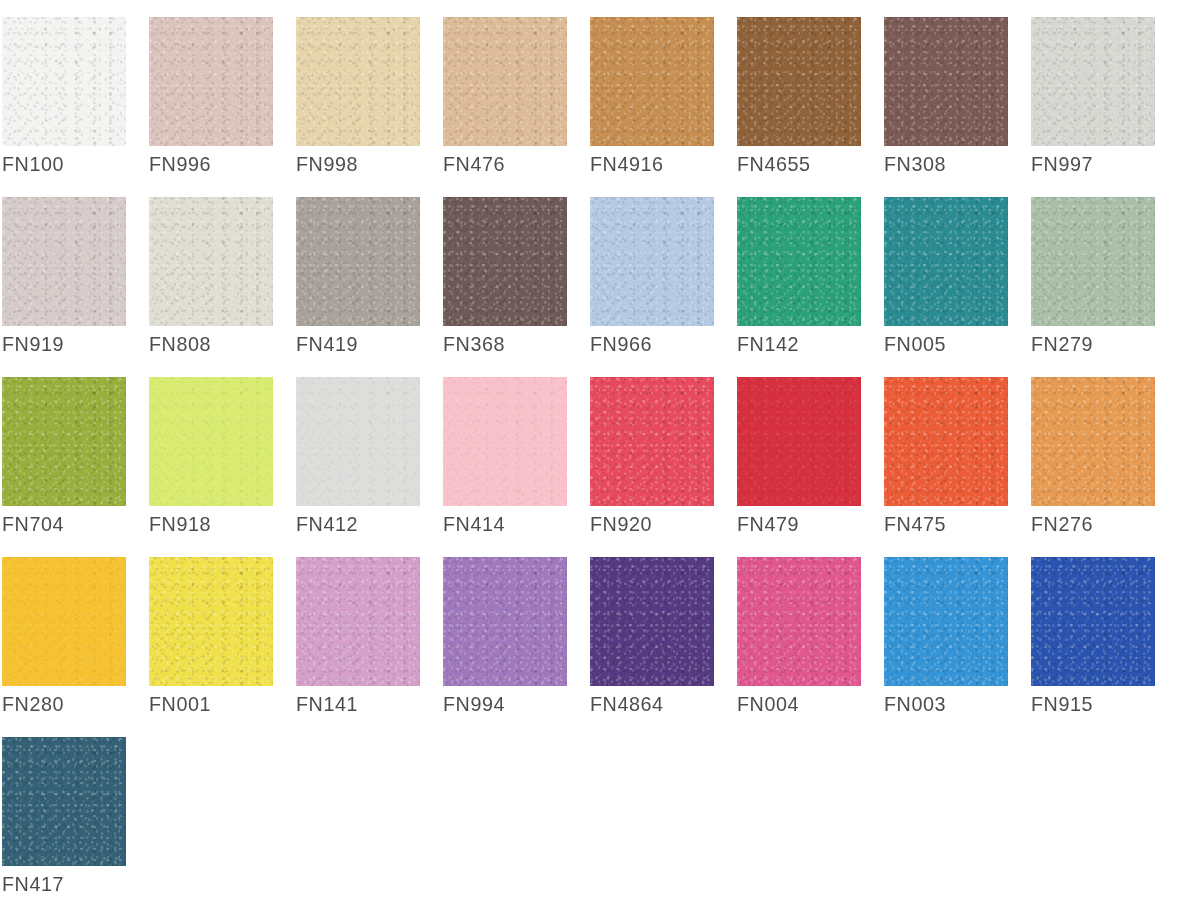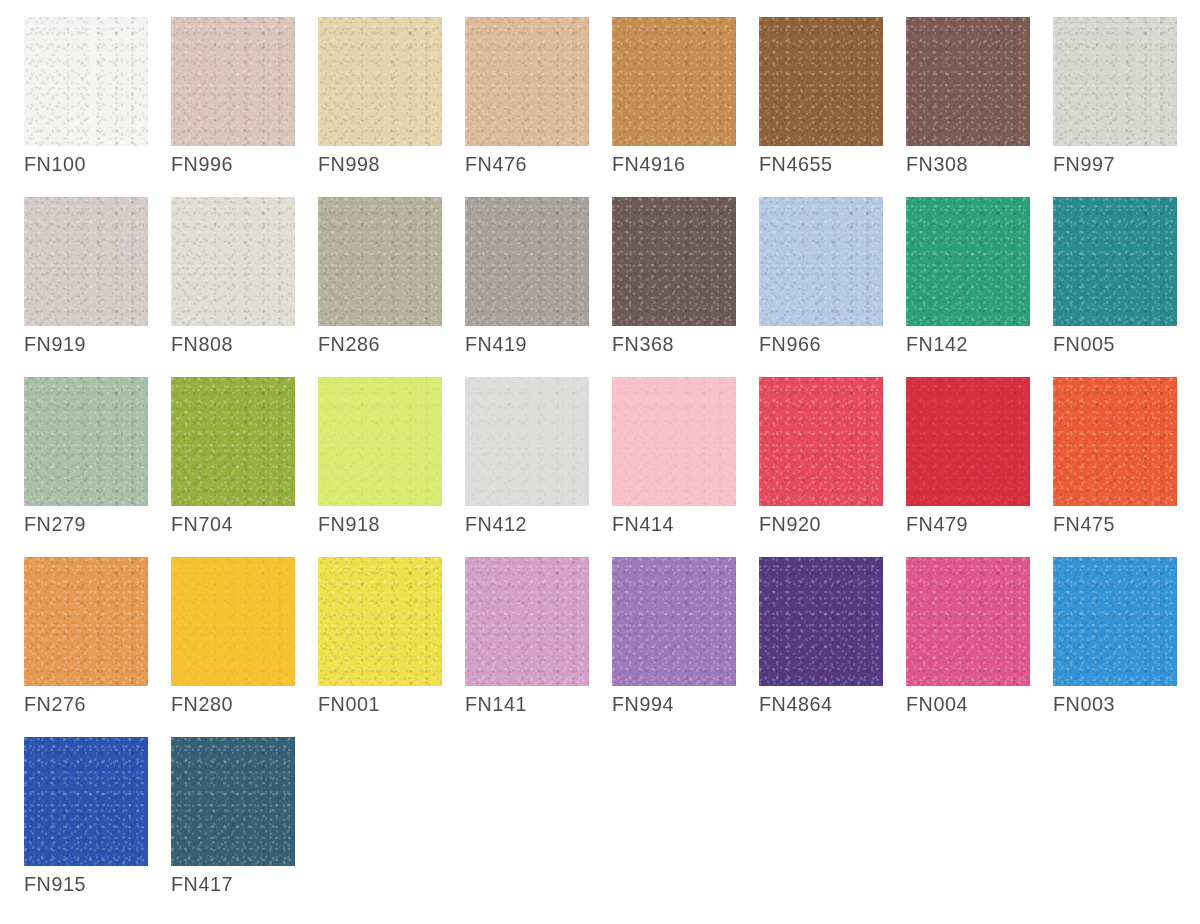--- a/index.html
+++ b/index.html
@@ -13,21 +13,21 @@
     height: 924px;
     overflow: hidden;
     font-family: "Liberation Sans", sans-serif;
   }
   #swatch-chart {
     position: relative;
     width: 1200px;
     height: 924px;
     background: #ffffff;
     box-sizing: border-box;
-    padding: 17px 0 0 24px;
+    padding: 17px 0 0 2px;
   }
   .swatch-grid {
     display: grid;
     grid-template-columns: repeat(8, 124px);
     grid-auto-rows: 180px;
     column-gap: 23px;
     row-gap: 0px;
   }
   .swatch-cell {
     width: 124px;
@@ -129,24 +129,20 @@
       </div>
       <div class="swatch-cell">
         <div class="swatch-chip" style="background-color: rgb(214, 203, 201);"></div>
         <div class="swatch-label" style="color: rgb(77, 77, 77);">FN919</div>
       </div>
       <div class="swatch-cell">
         <div class="swatch-chip" style="background-color: rgb(224, 222, 210);"></div>
         <div class="swatch-label" style="color: rgb(77, 77, 77);">FN808</div>
       </div>
       <div class="swatch-cell">
-        <div class="swatch-chip" style="background-color: rgb(181, 177, 156);"></div>
-        <div class="swatch-label" style="color: rgb(77, 77, 77);">FN286</div>
-      </div>
-      <div class="swatch-cell">
         <div class="swatch-chip" style="background-color: rgb(169, 162, 155);"></div>
         <div class="swatch-label" style="color: rgb(77, 77, 77);">FN419</div>
       </div>
       <div class="swatch-cell">
         <div class="swatch-chip" style="background-color: rgb(110, 90, 86);"></div>
         <div class="swatch-label" style="color: rgb(77, 77, 77);">FN368</div>
       </div>
       <div class="swatch-cell">
         <div class="swatch-chip" style="background-color: rgb(180, 201, 228);"></div>
         <div class="swatch-label" style="color: rgb(77, 77, 77);">FN966</div>

